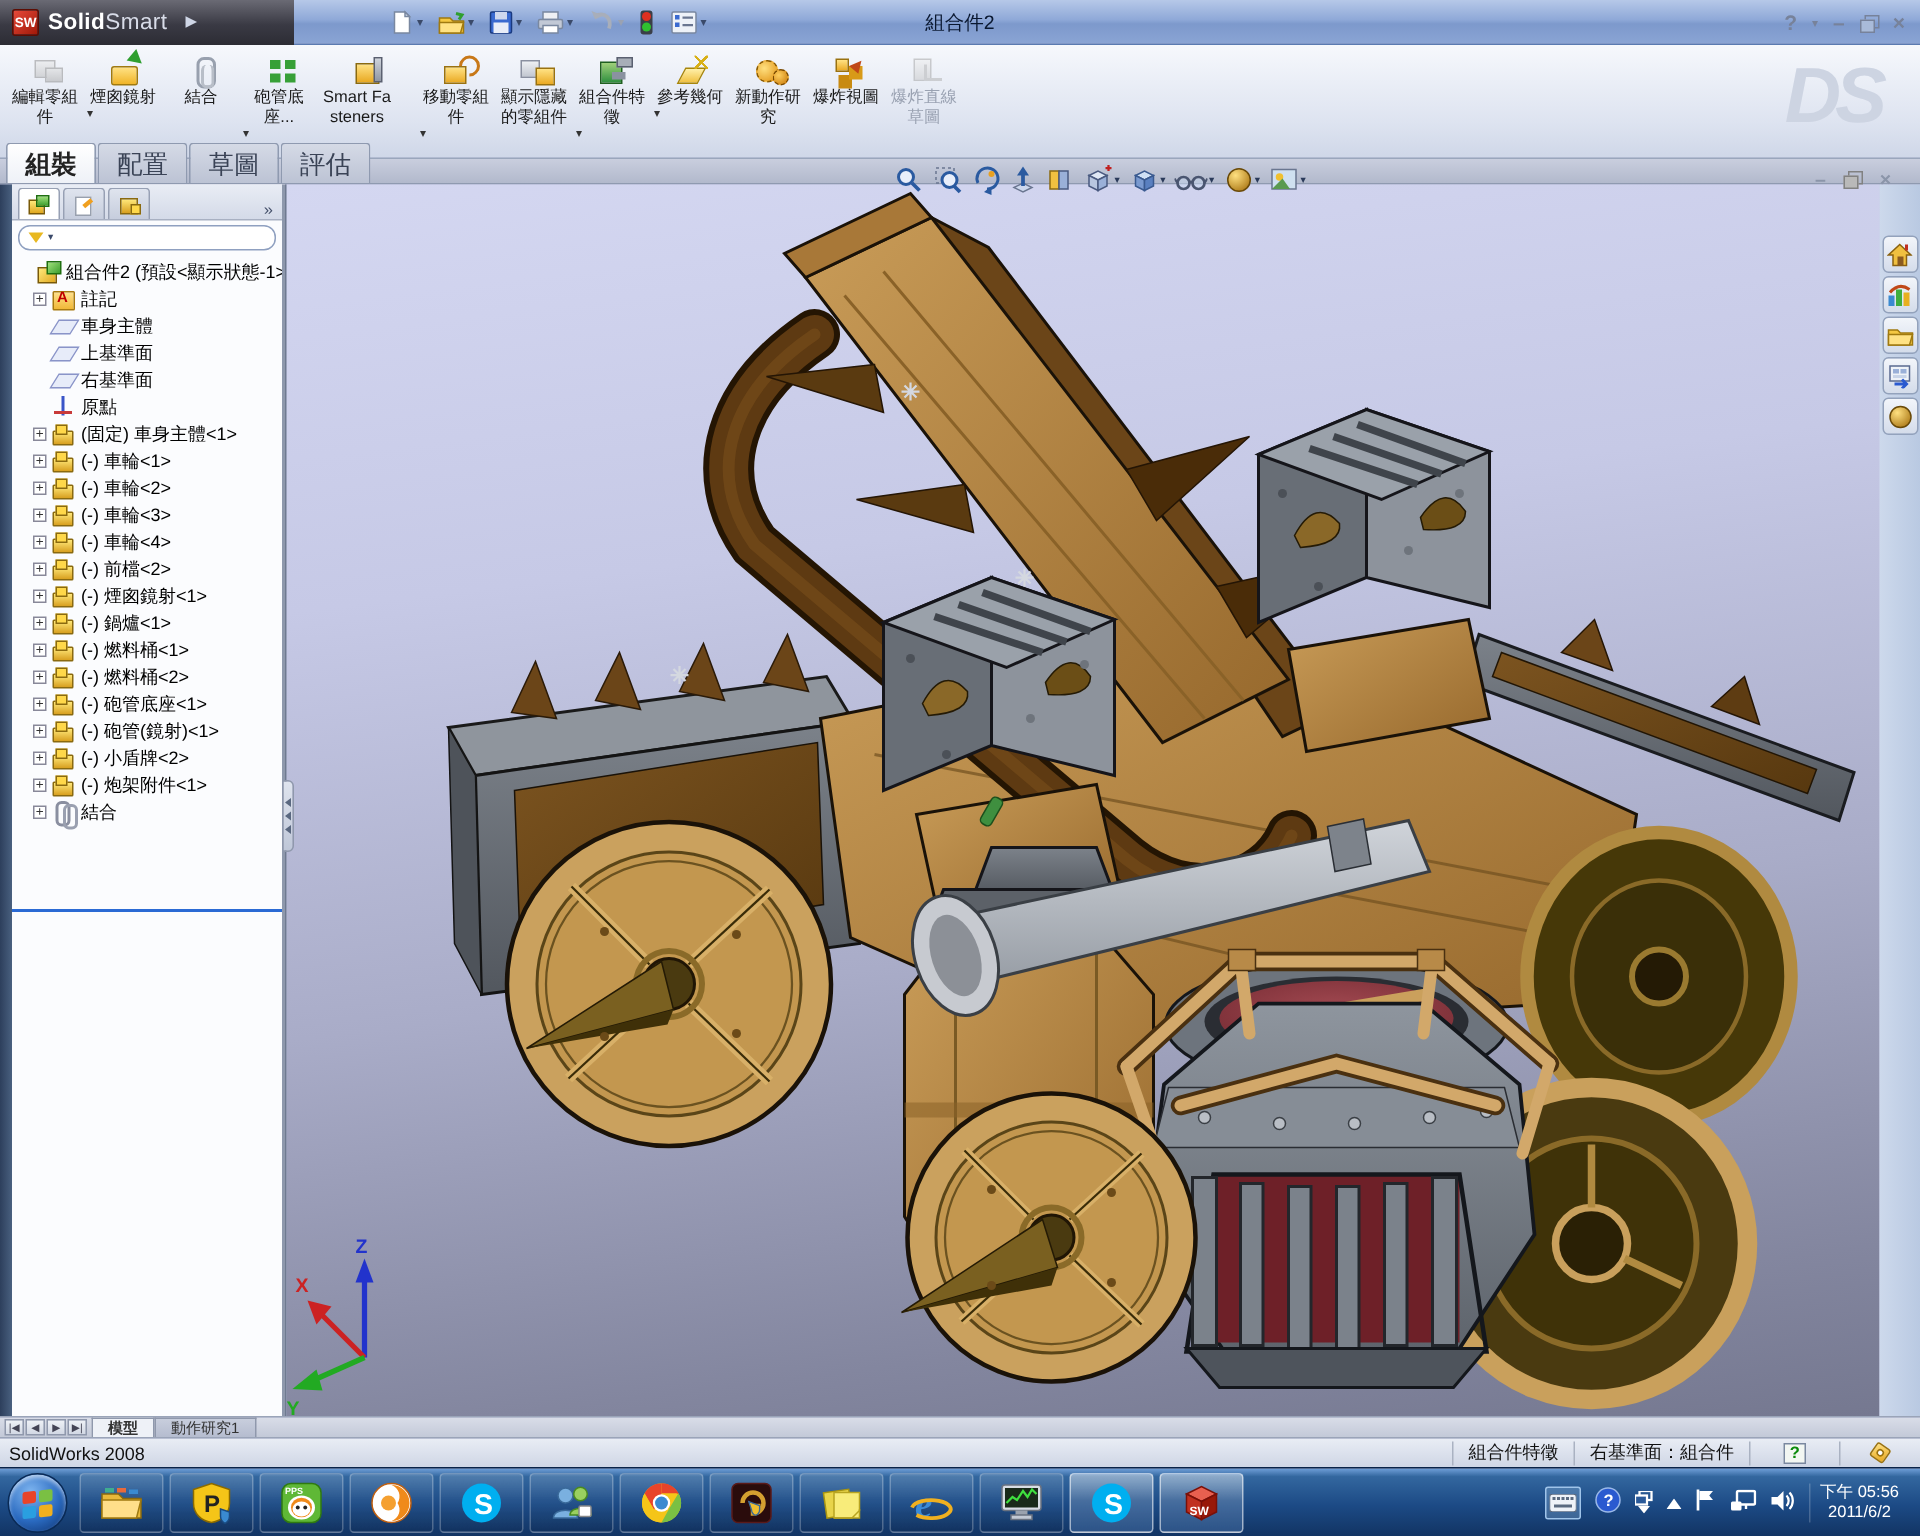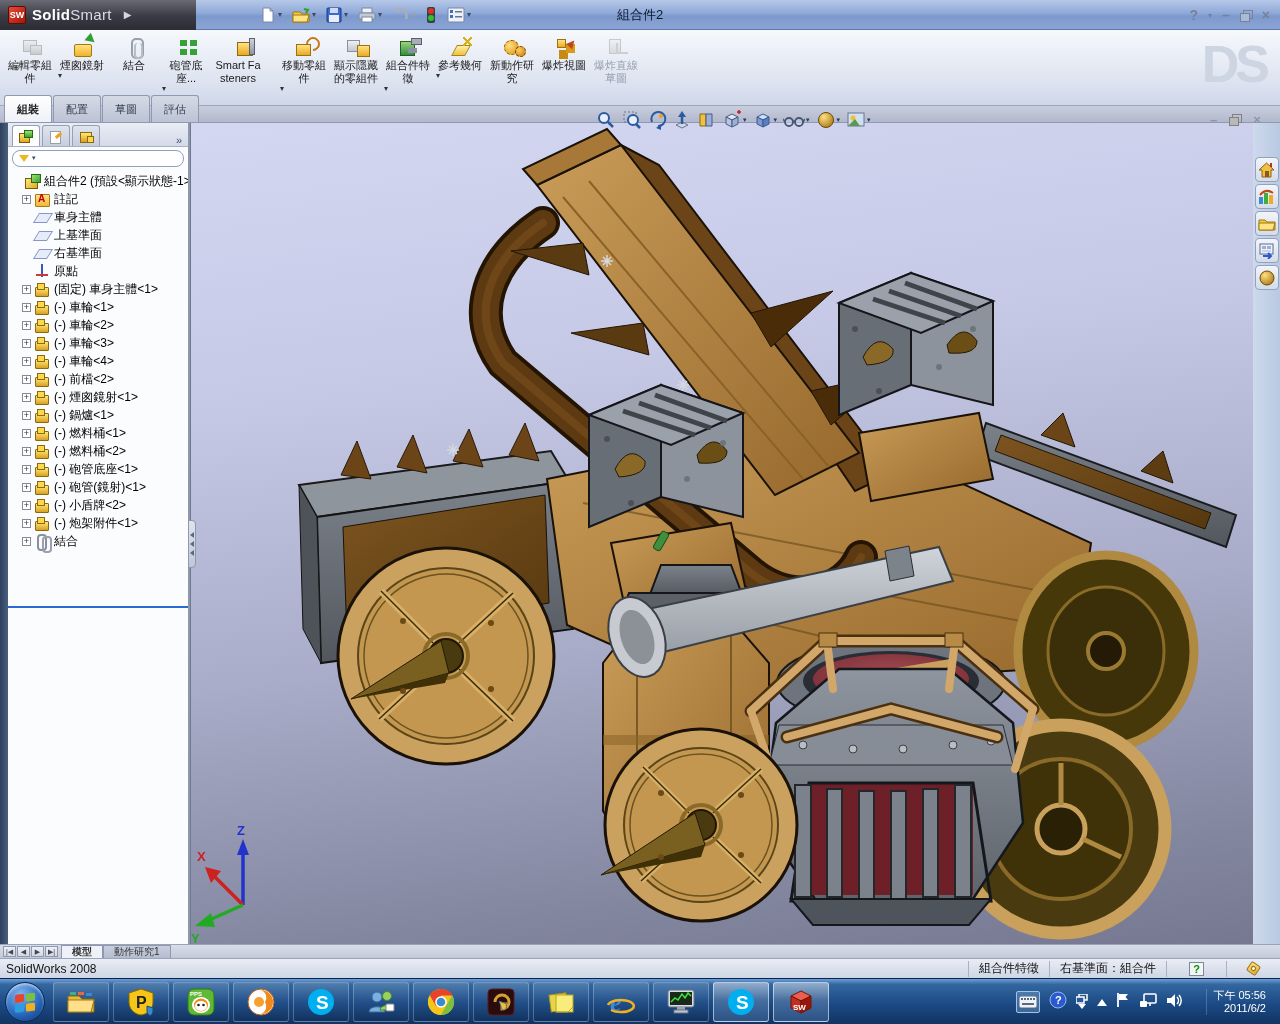--- a/index.html
+++ b/index.html
@@ -52,25 +52,25 @@
 .ci-assembly-features::before{left:3px;top:5px;width:13px;height:13px;background:linear-gradient(#9fd07a,#2f8f3f);border:1px solid #206020}
 .ci-assembly-features::after{left:14px;top:2px;width:9px;height:5px;background:#a8aeb8;border:1px solid #5a6070;box-shadow:-4px 9px 0 -1px #8a92a0}
 .ci-reference-geometry::before{left:5px;top:9px;width:12px;height:9px;background:linear-gradient(#fff0a8,#f0c040);border:1px solid #a8860a;transform:skewX(-28deg)}
 .ci-reference-geometry::after{left:14px;top:1px;width:9px;height:9px;background:linear-gradient(45deg,transparent 44%,#d8b018 44%,#d8b018 56%,transparent 56%),linear-gradient(-45deg,transparent 44%,#d8b018 44%,#d8b018 56%,transparent 56%)}
 .ci-new-motion-study::before{left:3px;top:4px;width:13px;height:13px;border-radius:50%;background:radial-gradient(circle at 35% 35%,#ffe080,#e09010);border:1px dashed #8a5a00}
 .ci-new-motion-study::after{left:14px;top:10px;width:9px;height:9px;border-radius:50%;background:radial-gradient(circle at 35% 35%,#ffd060,#c87808);border:1px dashed #7a4a00}
 .ci-exploded-view::before{left:4px;top:3px;width:7px;height:7px;background:linear-gradient(#ffe284,#eaaa24);border:1px solid #9a7210;box-shadow:9px 5px 0 #d89a18,2px 11px 0 #c88a10}
 .ci-exploded-view::after{left:16px;top:0;border:4px solid transparent;border-bottom:8px solid #c04818;transform:rotate(40deg)}
 .ci-explode-line-sketch::before{left:4px;top:3px;width:10px;height:13px;background:linear-gradient(#eceef2,#c2c7d0);border:1px solid #9aa0ae}
 .ci-explode-line-sketch::after{left:11px;top:7px;width:10px;height:9px;border:2px dashed #a8aeba;border-top:none;border-right:none}
-.watermark{position:absolute;right:14px;top:34px;font-size:52px;font-weight:bold;color:#cdd4e2;letter-spacing:-4px}
+.watermark{position:absolute;right:26px;top:34px;font-size:52px;font-style:italic;font-weight:bold;color:#cdd4e2;letter-spacing:-4px}
 
 
 .tabrow{position:absolute;left:0;top:106px;width:1280px;height:17px;background:linear-gradient(#c9cede,#b2b9cc);border-bottom:1px solid #8f9ab0;display:flex;align-items:flex-end;padding-left:4px}
-.rtab{height:16px;padding:13px 12px;font-size:11px;color:#222;background:linear-gradient(#d5dae6,#bcc3d4);border:1px solid #8f9ab0;border-bottom:none;border-radius:3px 3px 0 0;margin-right:1px;display:flex;align-items:center}
+.rtab{height:16px;padding:13px 12px;font-size:17px;color:#222;background:linear-gradient(#d5dae6,#bcc3d4);border:1px solid #8f9ab0;border-bottom:none;border-radius:3px 3px 0 0;margin-right:1px;display:flex;align-items:center}
 .rtab.active{background:linear-gradient(#ffffff,#eef1f7);font-weight:bold}
 .rtab.inactive{color:#3a4356}
 
 
 .leftstrip{position:absolute;left:0;top:123px;width:8px;height:821px;background:linear-gradient(90deg,#2d3f5c,#49607f)}
 .panel{position:absolute;left:8px;top:123px;width:182px;height:821px;background:#fbfcfe;border-right:2px solid #8e98ac;display:flex;flex-direction:column}
 .ptabs{height:24px;background:linear-gradient(#e9edf5,#d4dae8);border-bottom:1px solid #a8b0c2;display:flex;align-items:flex-end;padding:2px 4px 0 4px;gap:2px}
 .ptab{width:28px;height:21px;border:1px solid #97a0b4;border-bottom:none;border-radius:3px 3px 0 0;background:linear-gradient(#dfe4ee,#c6cddd);display:flex;align-items:center;justify-content:center}
 .ptab.active{background:#fff}
 .ptab .mini{width:14px;height:12px;position:relative}
@@ -137,21 +137,21 @@
 .qmark{width:15px;height:14px;border:1px solid #7a88a0;background:#f2f6f2;color:#0a8a0a;font-weight:bold;font-size:11px;display:flex;align-items:center;justify-content:center}
 .tagicon{width:11px;height:11px;background:linear-gradient(135deg,#ffe080,#e8a820);border:1px solid #9a7210;border-radius:2px;transform:rotate(35deg);position:relative;margin:0 10px}
 .tagicon::after{content:"";position:absolute;left:2px;top:2px;width:3px;height:3px;border-radius:50%;background:#fff;border:1px solid #9a7210}
 
 
 .taskbar{position:absolute;left:0;top:978px;width:1280px;height:46px;background:linear-gradient(#6f9fd8 0%,#33679f 12%,#1c4a85 55%,#123463 100%);display:flex;align-items:center;border-top:1px solid #0a2348}
 .orb{width:40px;height:40px;border-radius:50%;margin:0 8px 0 5px;background:radial-gradient(circle at 38% 30%,#7db4ef,#2a6ac0 55%,#0b2d68);border:1px solid #0a2a55;box-shadow:inset 0 2px 3px rgba(255,255,255,.6);display:flex;align-items:center;justify-content:center}
 .tbapp{width:56px;height:40px;border:1px solid rgba(255,255,255,.25);border-radius:3px;background:linear-gradient(rgba(255,255,255,.14),rgba(255,255,255,.03) 45%,rgba(0,0,0,.08));margin-right:4px;display:flex;align-items:center;justify-content:center}
 .tbapp.active{background:linear-gradient(rgba(255,255,255,.45),rgba(255,255,255,.18) 45%,rgba(120,170,230,.25));border-color:rgba(255,255,255,.55)}
 .tray{margin-left:auto;display:flex;align-items:center;gap:9px;padding-right:8px;color:#fff}
-.clock{text-align:right;font-size:11px;color:#fff;line-height:13px;padding:0 6px;border-left:1px solid rgba(255,255,255,.2);margin-left:15px}
+.clock{text-align:center;font-size:11px;color:#fff;line-height:13px;padding:0 6px;border-left:1px solid rgba(255,255,255,.2);margin-left:1px}
 .kbtn{width:24px;height:22px;border:1px solid #9fc4ea;border-radius:2px;background:rgba(180,215,245,.25);display:flex;align-items:center;justify-content:center}
 </style>
 </head>
 <body>
 
 <div class="titlebar">
   <div class="logoblock">
     <div class="swcube">SW</div>
     <div class="logotext"><b>Solid</b><span>Smart</span></div>
     <div class="logoarrow">▶</div>

